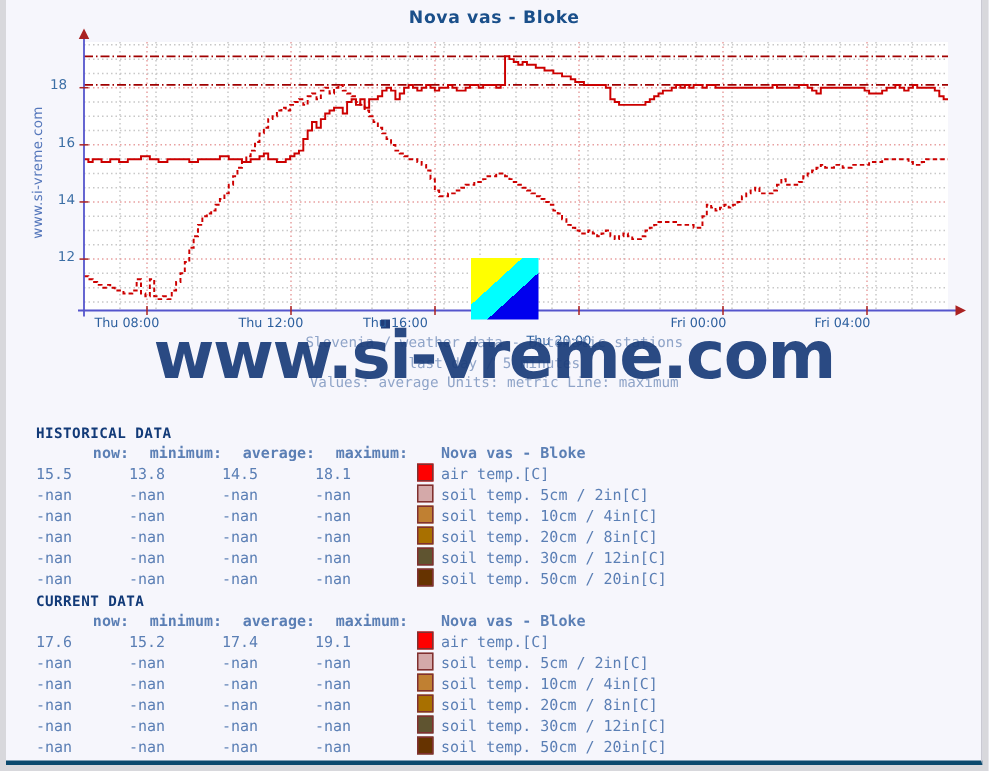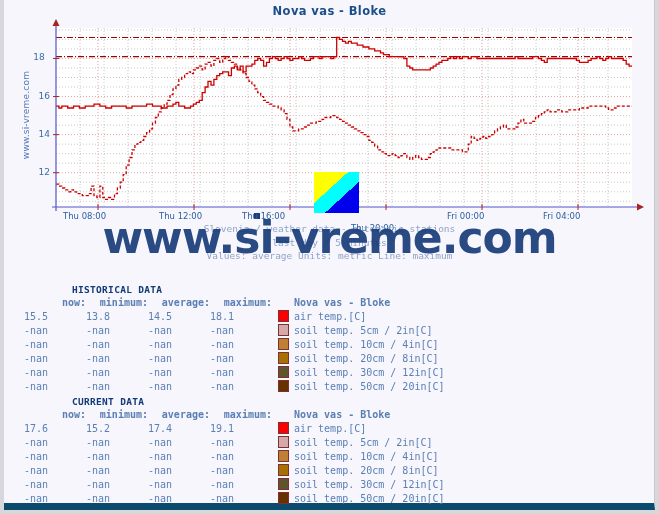--- a/index.html
+++ b/index.html
@@ -6,21 +6,21 @@
   body{
     width:659px;height:514px;
     background:#d8d8dc;
     font-family:"DejaVu Sans Mono",monospace;
     overflow:hidden;
   }
   #page{
     position:absolute;left:4px;top:0;width:651px;height:510px;
     background:#f6f6fc;
     border-right:1px solid #c9c9d2;
-    border-bottom:7px solid #0c4a6e;
+    border-bottom:3px solid #0c4a6e;
     box-sizing:border-box;
   }
   
   #title{
     position:absolute;left:0;top:4px;width:651px;
     text-align:center;
     font-family:"DejaVu Sans",sans-serif;
     font-weight:bold;font-size:11.5px;color:#1a4f8a;
     letter-spacing:.4px;
   }
@@ -71,21 +71,21 @@
     opacity:.93;
     pointer-events:none;
   }
   
   .section{
     position:absolute;left:0;width:651px;
     font-family:"DejaVu Sans Mono",monospace;font-size:10px;
   }
   .sechead{
     color:#123a78;font-weight:bold;font-size:9.5px;
-    padding-left:20px;letter-spacing:.3px;margin-left:48px;
+    padding-left:20px;letter-spacing:.3px;
   }
   table.dt{border-collapse:collapse;margin-left:20px;}
   table.dt td{padding:0;height:14px;font-size:10px;color:#5b7fb5;white-space:pre;}
   td.num{width:62px;padding-right:8px;}
   td.hdr{color:#123a78;font-weight:bold;text-align:right;padding-right:8px;}
   td.swatch{width:22px;text-align:center;}
   td.name{color:#5b7fb5;padding-left:2px;}
   td.hname{color:#123a78;font-weight:bold;padding-left:12px;}
   .sq{display:inline-block;width:9px;height:10px;border:1px solid #803030;vertical-align:-1px;}
 </style>

